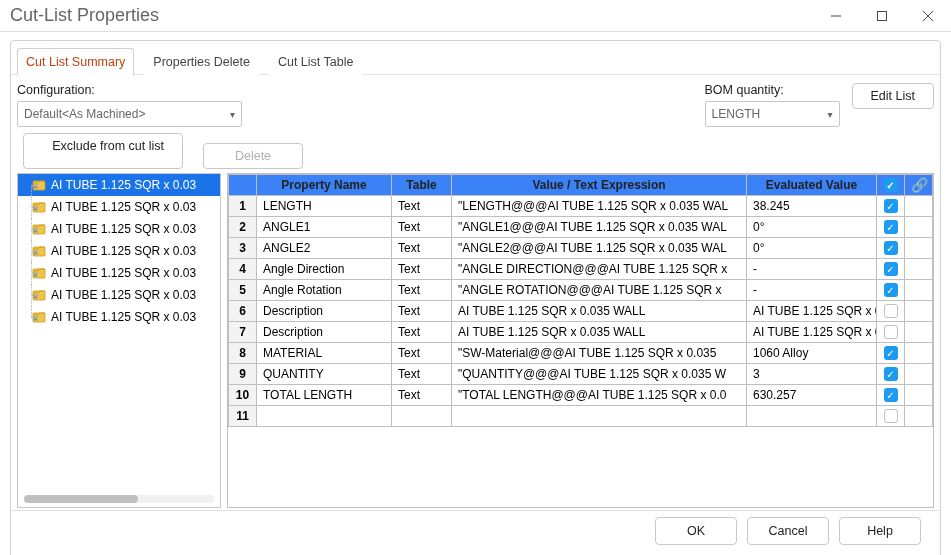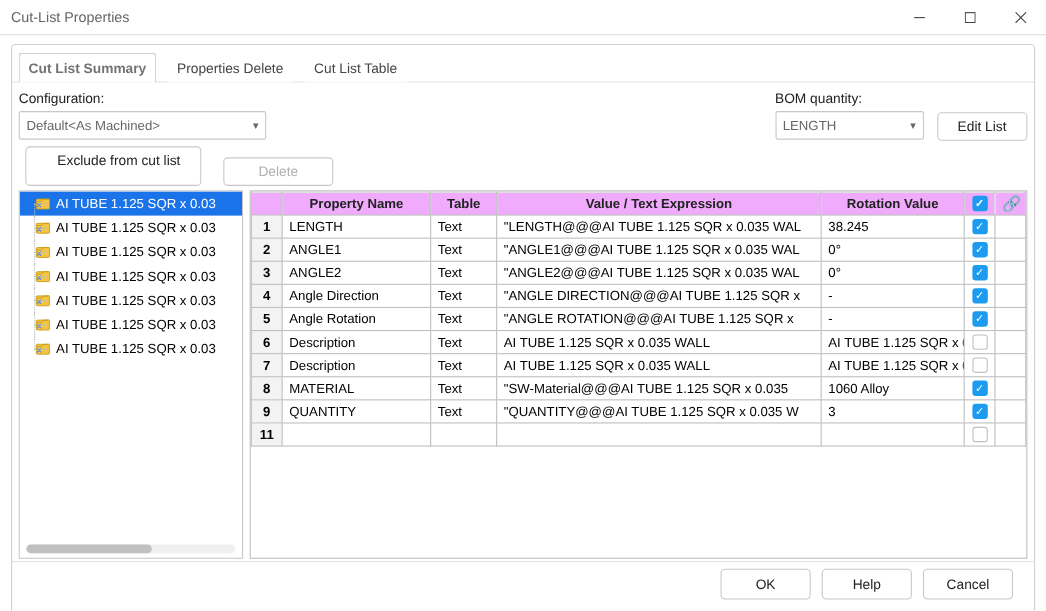--- a/index.html
+++ b/index.html
@@ -1,39 +1,39 @@
 <!DOCTYPE html>
 <html><head>
 <meta charset="utf-8">
 <style>
   * { box-sizing: border-box; font-family: 'Segoe UI', Tahoma, sans-serif; }
   body { margin: 0; background: #fff; width: 951px; height: 555px; overflow: hidden; position: relative; font-size: 12px; }
 
   
   .titlebar { display: flex; align-items: center; height: 32px; padding: 0 0 0 10px; color: #666; border-bottom: 1px solid #e0e0e0; }
-  .titlebar .title-text { flex: 1; font-size: 13px; }
+  .titlebar .title-text { flex: 1; font-size: 18px; }
   .titlebar .win-controls { display: flex; }
   .titlebar .win-btn { width: 46px; height: 32px; display: flex; align-items: center; justify-content: center; cursor: pointer; }
 
   
   .tabs-outer { border: 1px solid #d0d0d0; border-radius: 4px; margin: 8px 10px 6px 10px; padding: 0 0 56px 0; position: relative; }
   .tabs-row { display: flex; gap: 10px; padding: 6px 6px 0 6px; border-bottom: 1px solid #e4e4e4;}
   .tab { padding: 6px 8px; cursor: pointer; color: #444; font-size: 12.5px; border:1px solid transparent; border-bottom:none; border-radius:3px 3px 0 0; position:relative; top:1px; background:#fff;}
-  .tab.active { border-color: #d0d0d0; color: #737373; font-weight: 700; }
+  .tab.active { border-color: #d0d0d0; color: #c2410c; font-weight: 400; }
 
   
   .config-row { display:flex; padding:8px 6px 0 6px; align-items:flex-start; }
   .left-grow { flex:1; }
   .lbl { font-size:12.5px; color:#222; margin-bottom:4px; }
   .select-box { border:1px solid #c8c8c8; background:#fff; height:26px; display:flex; align-items:center; padding:0 6px; border-radius:2px; width:225px; justify-content:space-between; cursor:pointer;gap:47px; }
   .select-box .txt { color:#666; }
   .select-caret { font-size:10px; color:#666; }
   .bom-select { width: 135px; }
   .bom-block { margin-right: 12px; }
-  .edit-list-btn { margin-top: 19px; }
+  .edit-list-btn { }
 
   
   .btn { border:1px solid #c8c8c8; background:#fff; color:#222; border-radius:4px; padding:5px 18px; cursor:pointer; font-size:12.5px; }
   .btn.disabled { color:#b0b0b0; cursor:default; }
 
   
   .action-row { display:flex; gap:20px; padding:6px 0 2px 6px; }
 
   
   .body-split { display:flex; padding:2px 6px 6px 6px; }
@@ -49,21 +49,21 @@
   .tree-icon { width:16px; height:16px; margin-right:4px; flex:0 0 16px; }
   .tree-item.sel { background:#1a73e8; color:#fff;}
   .tree-item.sel .tree-label{color:#fff;}
   .tree-scroll { position:absolute; bottom:4px; left:6px; right:6px; height:8px; background:#f0f0f0; border-radius:4px;}
   .tree-thumb { width:60%; height:100%; background:#c0c0c0; border-radius:4px;}
 
   
   .grid-wrap { flex:1; margin-left:6px; border:1px solid #bfbfbf; height:335px; overflow:hidden;}
   table.grid { border-collapse:collapse; width:100%; table-layout:fixed;}
   table.grid th, table.grid td { border:1px solid #bfbfbf; padding:0 6px; height:21px; font-size:12px; text-align:left; overflow:hidden; white-space:nowrap;}
-  table.grid th { background:#f0abfc; font-weight:600; text-align:center; color:#222;}
+  table.grid th { background:#3b82f6; font-weight:600; text-align:center; color:#222;}
   table.grid td.rowhdr { background:#f3f3f3; text-align:center; font-weight:600; width:28px;}
   table.grid .cb-cell { text-align:center; }
   table.grid .placeholder { color:#888; }
   .checkbox { width:14px; height:14px; border-radius:3px; border:none; background:#1d9bf0; display:inline-flex; align-items:center; justify-content:center; color:#fff; font-size:10px; vertical-align:middle;}
   .checkbox.off { background:#fff; border:1px solid #c0c0c0; }
   .header-checkbox { background:#1d9bf0; }
   .link-icon { color:#333; font-size:14px;}
 
   
   .footer { position:absolute; right:30px; bottom:10px; display:flex; gap:10px;}
@@ -201,21 +201,21 @@
           <col style="width:130px">
           <col style="width:28px">
           <col style="width:28px">
         </colgroup>
         <thead>
           <tr>
             <th></th>
             <th>Property Name</th>
             <th>Table</th>
             <th>Value / Text Expression</th>
-            <th>Rotation Value</th>
+            <th>Evaluated Value</th>
             <th class="cb-cell"><span class="checkbox header-checkbox">✓</span></th>
             <th class="cb-cell"><span class="link-icon">🔗</span></th>
           </tr>
         </thead>
         <tbody id="grid-body">
             <tr>
     <td class="rowhdr">1</td>
     <td>LENGTH</td>
     <td>Text</td>
     <td>"LENGTH@@@AI TUBE 1.125 SQR x 0.035 WAL</td>
@@ -285,20 +285,29 @@
     <td>1060 Alloy</td>
     <td class="cb-cell"><span class="checkbox ">✓</span></td>
     <td class="cb-cell"></td>
             </tr>
             <tr>
     <td class="rowhdr">9</td>
     <td>QUANTITY</td>
     <td>Text</td>
     <td>"QUANTITY@@@AI TUBE 1.125 SQR x 0.035 W</td>
     <td>3</td>
+    <td class="cb-cell"><span class="checkbox ">✓</span></td>
+    <td class="cb-cell"></td>
+            </tr>
+            <tr>
+    <td class="rowhdr">10</td>
+    <td>TOTAL LENGTH</td>
+    <td>Text</td>
+    <td>"TOTAL LENGTH@@@AI TUBE 1.125 SQR x 0.0</td>
+    <td>630.257</td>
     <td class="cb-cell"><span class="checkbox ">✓</span></td>
     <td class="cb-cell"></td>
             </tr>
             <tr>
   <td class="rowhdr">11</td>
   <td class="placeholder"><type a="" new="" prope<="" td="">
   </type></td>
               <td></td>
   <td></td>
   <td></td>
@@ -307,15 +316,15 @@
             </tr>
           </tbody>
       </table>
     </div>
   </div>
 </div>
 
 <div class="footer-bar"></div>
 <div class="footer">
   <div class="btn">OK</div>
+  <div class="btn">Cancel</div>
   <div class="btn">Help</div>
-  <div class="btn">Cancel</div>
 </div>
 
 </body></html>

